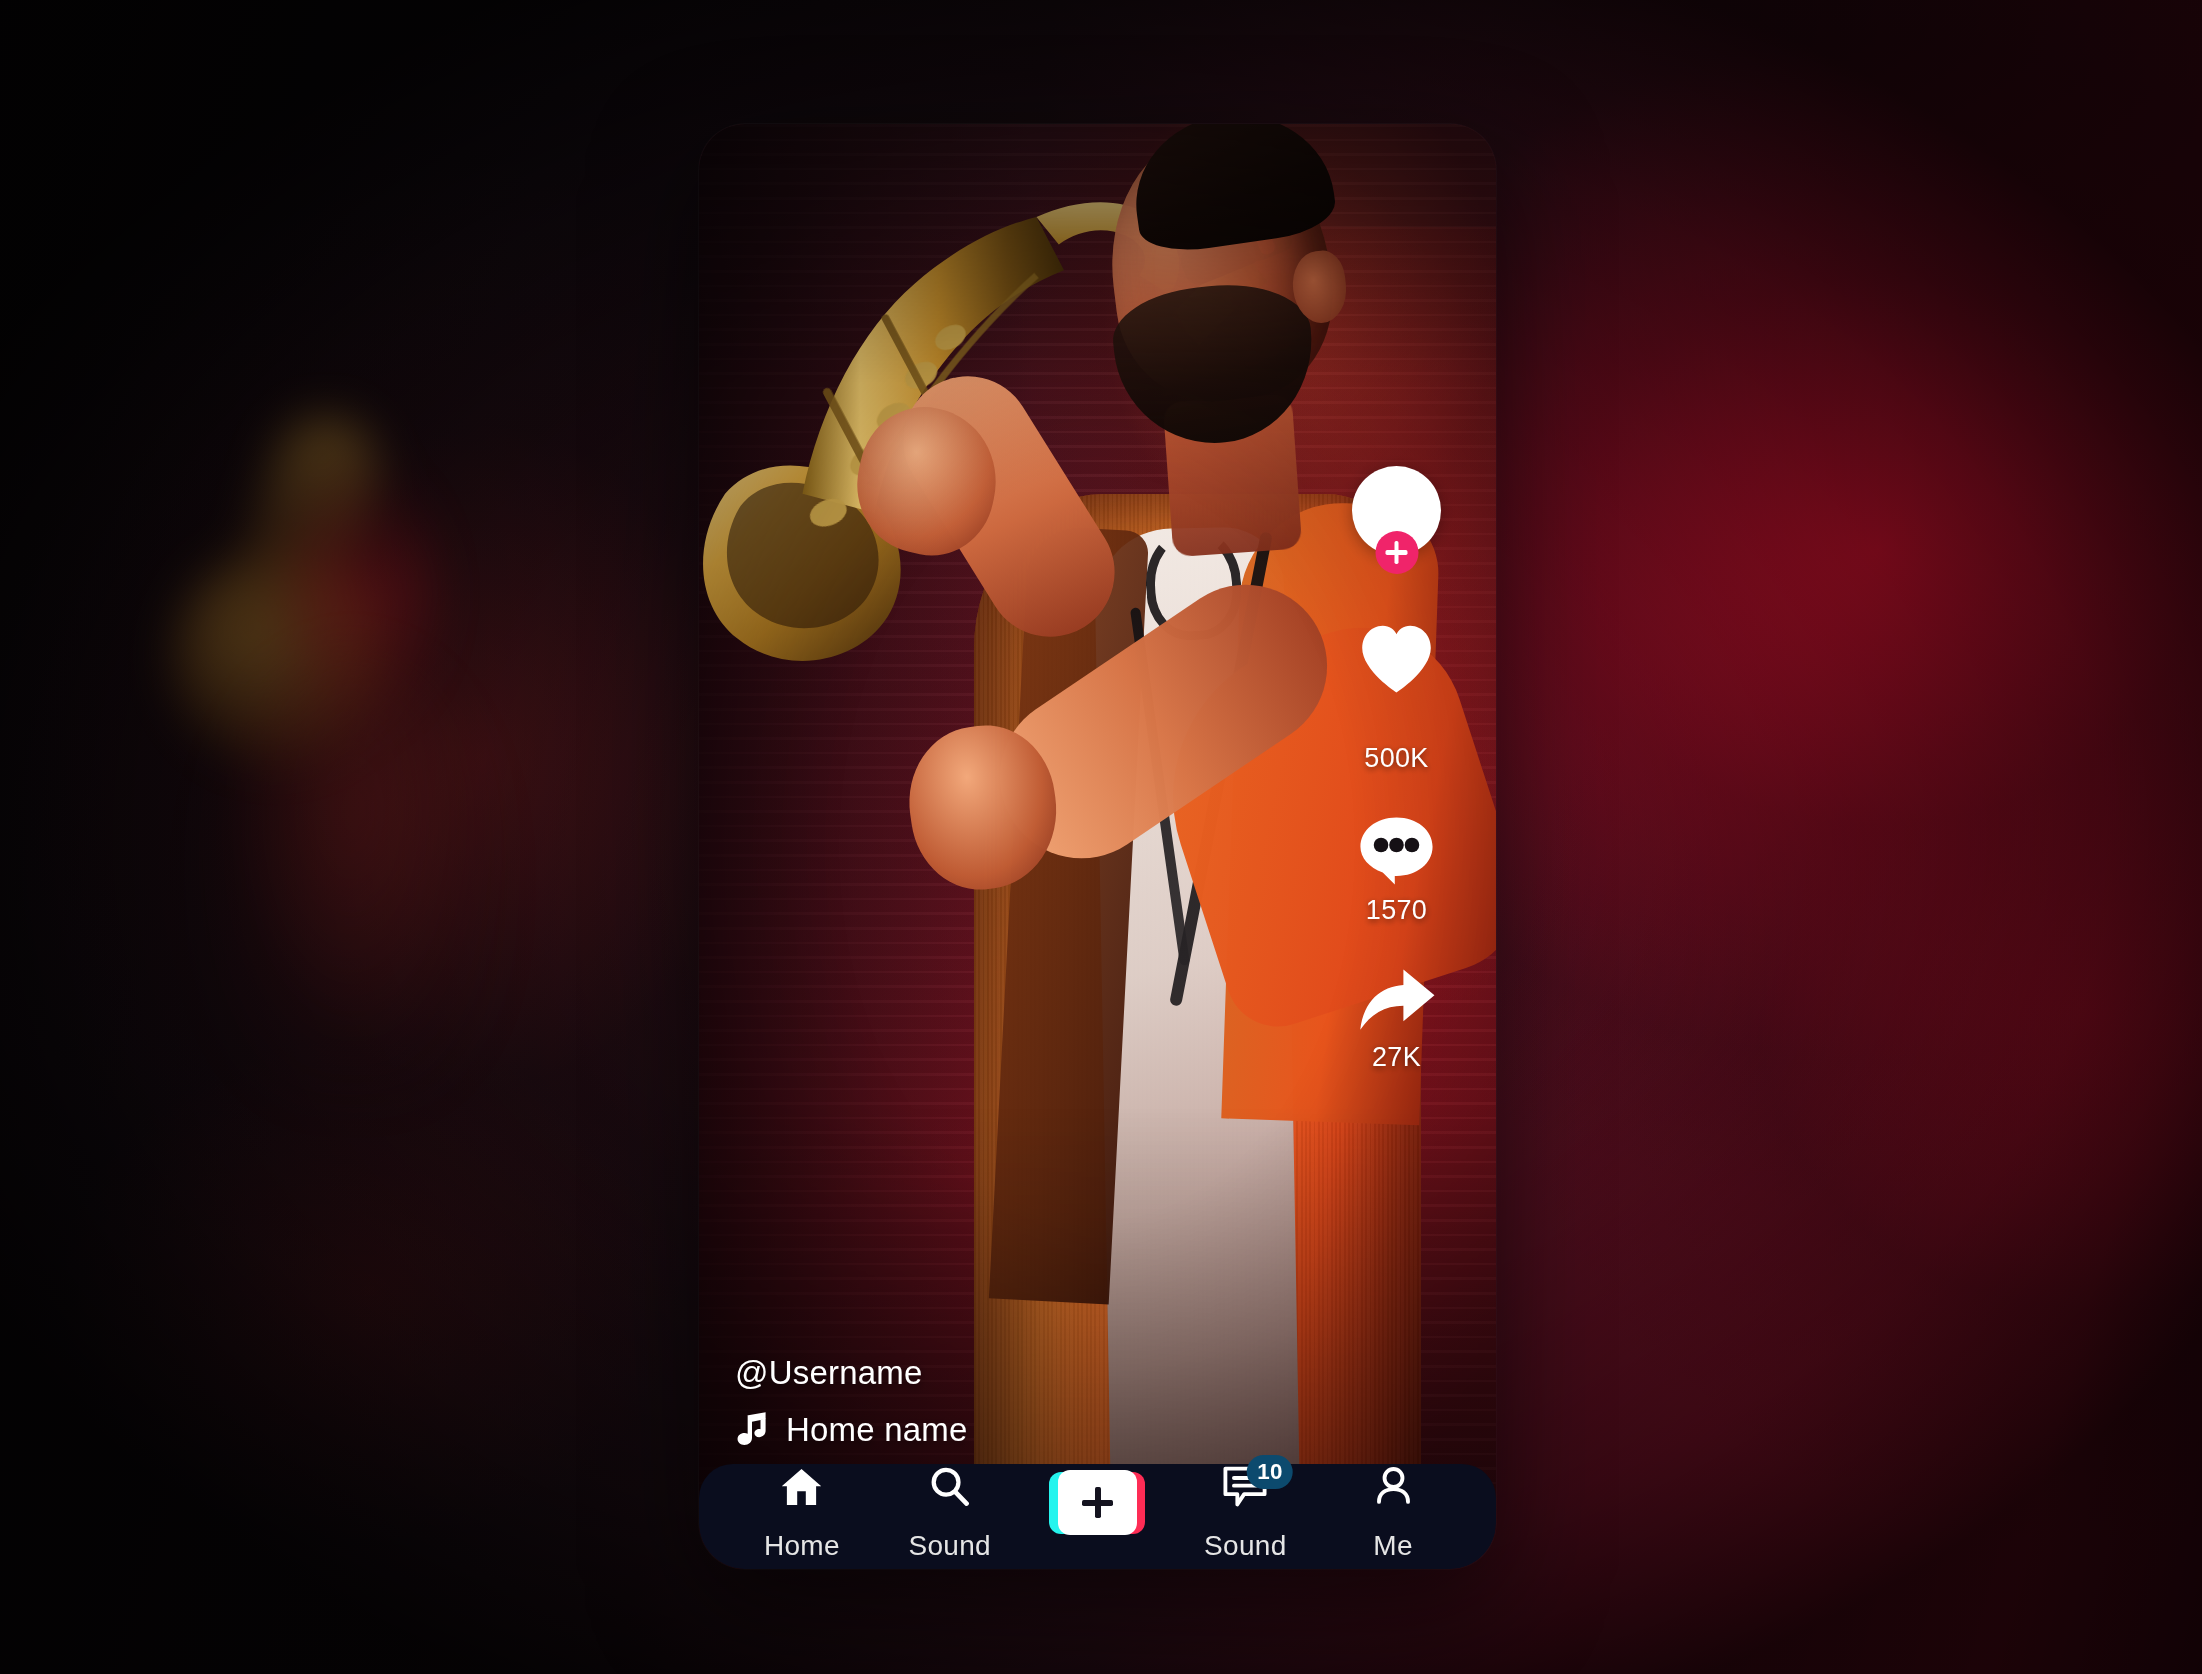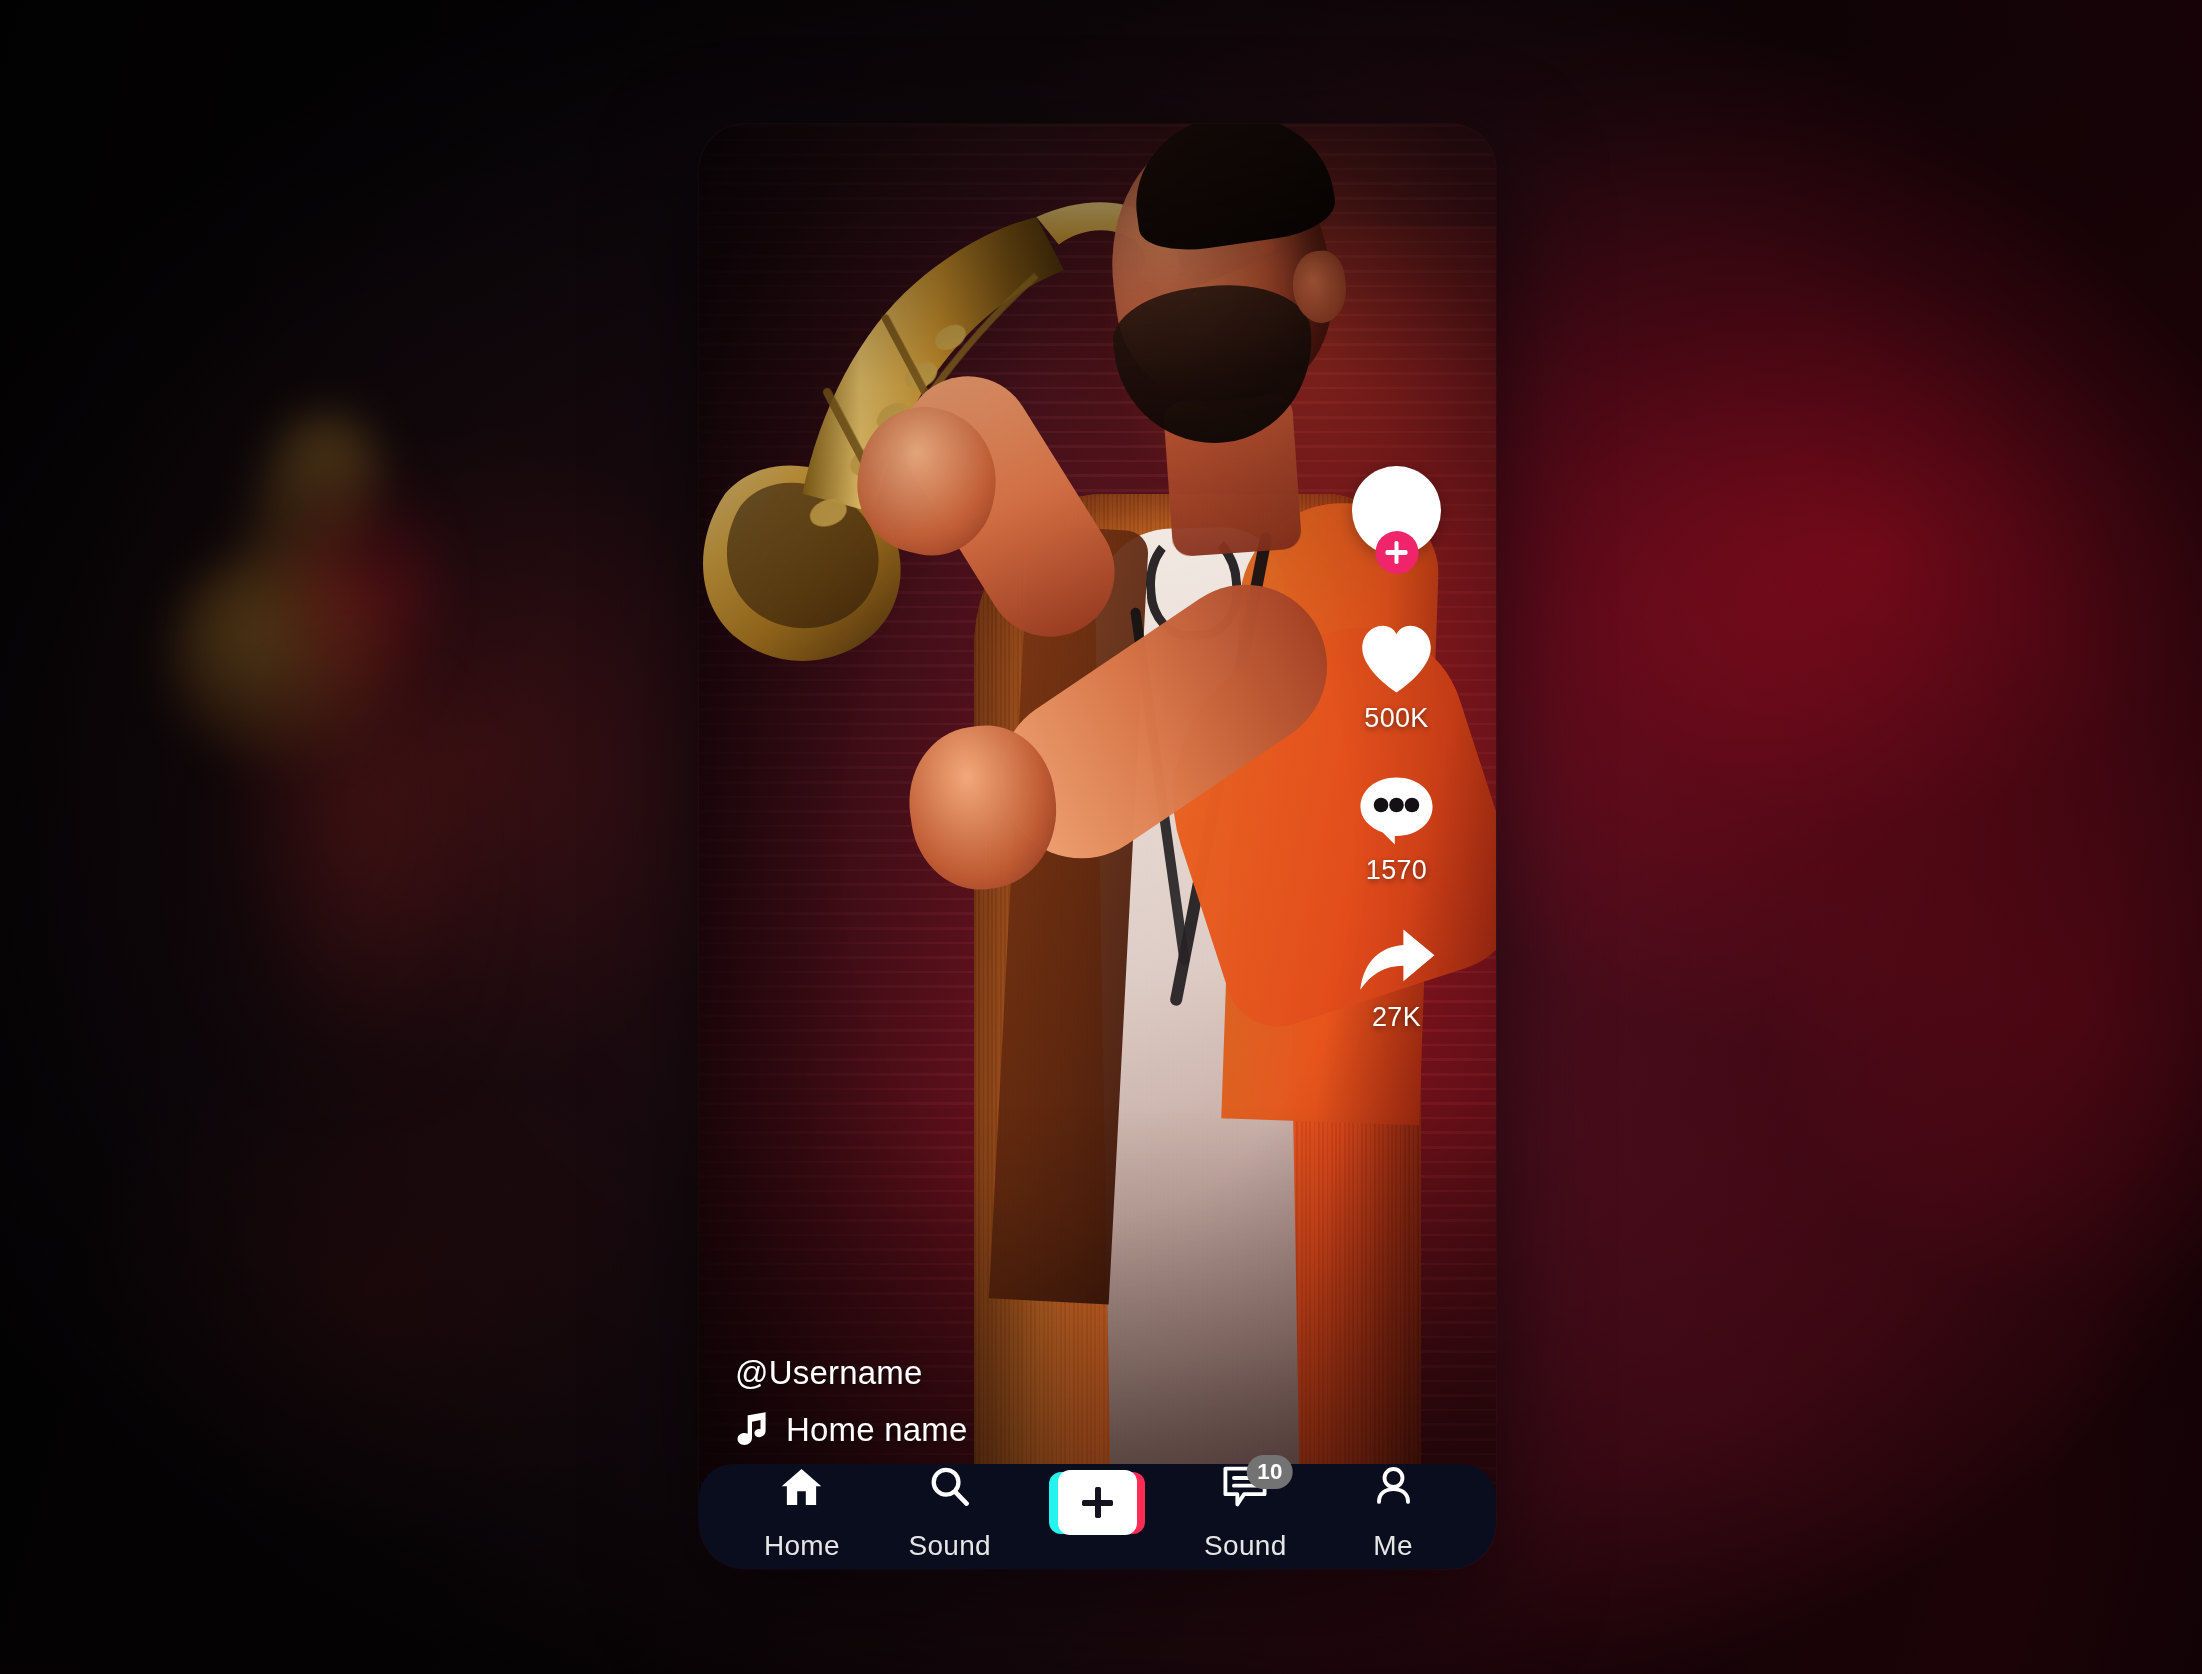--- a/index.html
+++ b/index.html
@@ -269,21 +269,21 @@
     width: 43px; height: 43px; border-radius: 50%;
     background: #f0246a;
     display: flex; align-items: center; justify-content: center;
   }
   #avatar-plus::before, #avatar-plus::after {
     content: ""; position: absolute; background: #fff; border-radius: 1.7px;
   }
   #avatar-plus::before { width: 22.4px; height: 4.3px; }
   #avatar-plus::after { width: 4.3px; height: 22.4px; }
   #actions .action:first-child { margin-top: 0; }
-  #like-action { margin-top: 50px !important; }
+  #like-action { margin-top: 50px !important; gap: 40px; }
 
   #bottom-info {
     position: absolute; left: 36px; bottom: 120px;
     z-index: 12;
   }
   #username {
     color: #ffffff; font-size: 33px; font-weight: 500;
     text-shadow: 0 1.7px 8.6px rgba(0,0,0,0.60);
     letter-spacing: 0.2px;
   }
@@ -331,21 +331,21 @@
     background: #ffffff; border-radius: 12px;
     display: flex; align-items: center; justify-content: center;
   }
   #create-plus-h, #create-plus-v { position: absolute; background: #14131f; border-radius: 1.7px; }
   #create-plus-h { width: 31px; height: 6px; }
   #create-plus-v { width: 6px; height: 31px; }
   #inbox-badge {
     position: absolute; left: 50%; top: -10.3px;
     transform: translateX(1.7px);
     min-width: 46px; height: 34px; padding: 0 8.6px;
-    background: #737373; border-radius: 17px;
+    background: #0c4a6e; border-radius: 17px;
     color: #fff; font-size: 22.4px; font-weight: 700;
     display: flex; align-items: center; justify-content: center;
     letter-spacing: 0.3px;
   }
 </style>
 </head>
 <body>
 
 <div id="backdrop">
   <div id="bg-sax">

